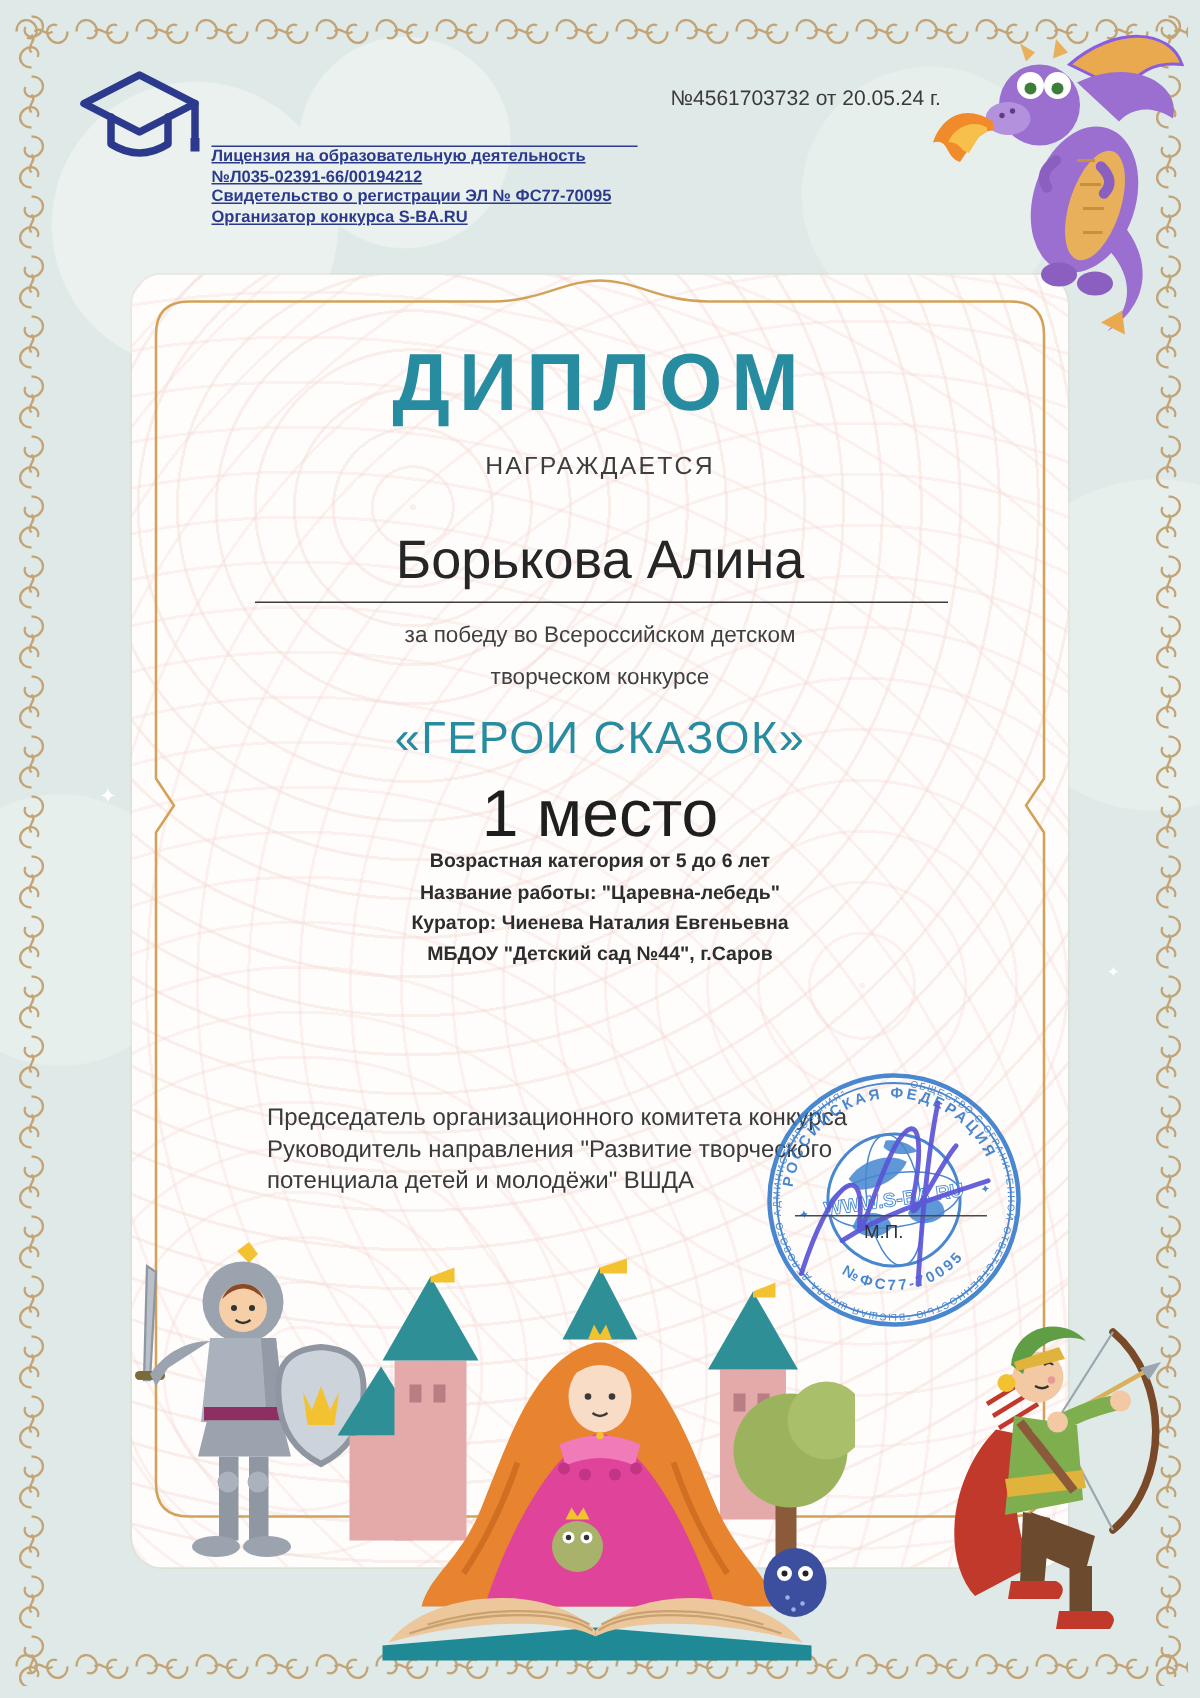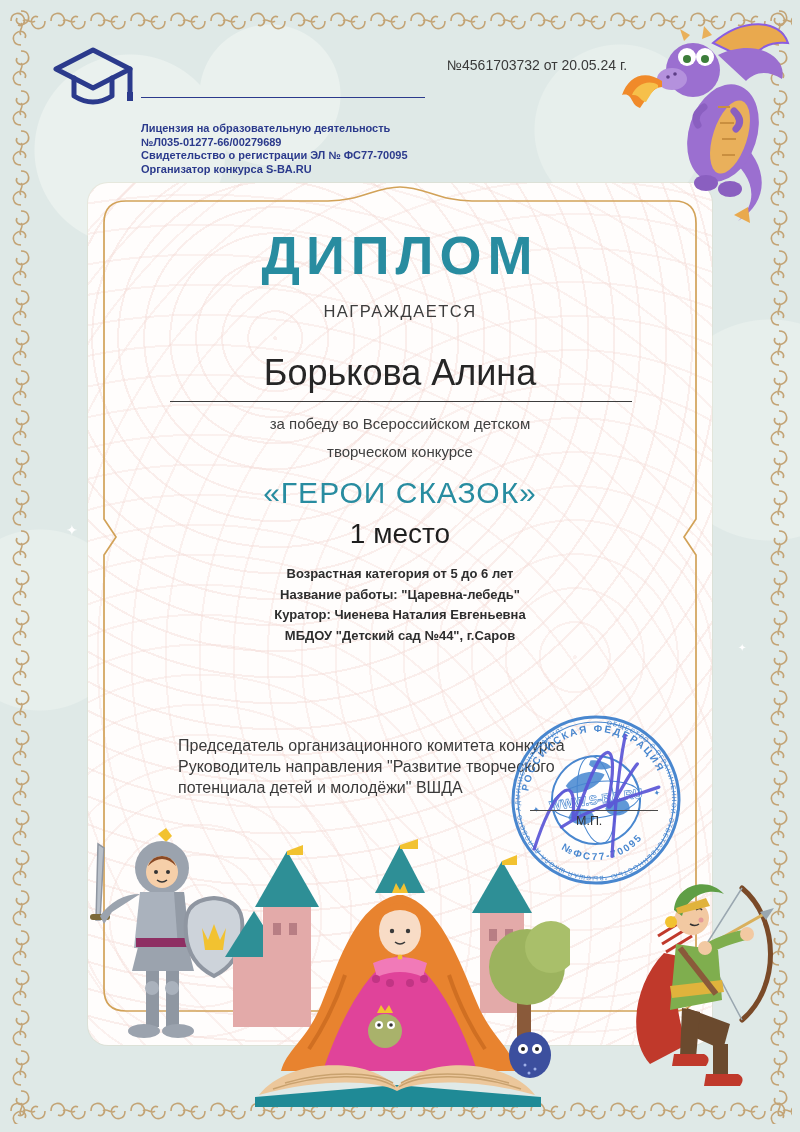--- a/index.html
+++ b/index.html
@@ -18,31 +18,31 @@
     background:
       repeating-radial-gradient(circle at 30% 18%, rgba(243,216,211,.40) 0 2px, rgba(0,0,0,0) 2px 26px),
       repeating-radial-gradient(circle at 78% 55%, rgba(243,216,211,.33) 0 2px, rgba(0,0,0,0) 2px 34px),
       repeating-radial-gradient(circle at 18% 85%, rgba(243,216,211,.33) 0 2px, rgba(0,0,0,0) 2px 30px),
       #fffdfc;
     box-shadow:0 0 0 1px rgba(210,180,130,.15);}
   .goldline{position:absolute;left:88px;top:183px;}
   
   .org-name{position:absolute;left:141px;top:49px;color:#2b3a8c;font-size:15.5px;font-weight:bold;line-height:20px;letter-spacing:.3px;}
   .org-divider{position:absolute;left:141px;top:97px;width:284px;height:0;border-top:1.5px solid #2b3a8c;}
-  .license{position:absolute;left:141px;top:122px;color:#2b3a8c;font-size:11px;font-weight:bold;line-height:13.5px;}
+  .license{position:absolute;left:141px;top:98px;color:#2b3a8c;font-size:11px;font-weight:bold;line-height:13.5px;text-decoration:underline;}
   .doc-number{position:absolute;left:447px;top:57px;color:#3a3a3a;font-size:14px;}
   
   .cwrap{position:absolute;left:88px;width:624px;text-align:center;}
   .title{top:224px;color:#288ca0;font-size:54px;font-weight:bold;letter-spacing:6px;}
   .awarded{top:302px;color:#3d3d3d;font-size:16.5px;font-weight:500;letter-spacing:1.5px;}
   .recipient{top:352px;color:#262626;font-size:36px;}
   .name-underline{position:absolute;left:170px;top:401px;width:462px;height:0;border-top:1.5px solid #3c3c3c;}
   .reason{top:410px;color:#404040;font-size:15px;line-height:28px;}
   .contest{top:476px;color:#288ca0;font-size:30px;font-weight:normal;letter-spacing:1px;}
-  .place{top:518px;color:#1e1e1e;font-size:28px;font-weight:500;}
+  .place{top:518px;color:#1e1e1e;font-size:44px;font-weight:500;}
   .details{top:564px;color:#2d2d2d;font-size:13px;font-weight:700;line-height:20.5px;}
   .signblock{position:absolute;left:178px;top:735px;width:430px;color:#3a3a3a;font-size:16px;line-height:21px;text-align:left;}
   .signname{margin-top:9px;}
   .stamp{position:absolute;left:508px;top:712px;width:176px;height:176px;transform:rotate(-8deg);}
   .mp-line{position:absolute;left:530px;top:810px;width:128px;height:0;border-top:1.5px solid #4a4a4a;}
   .mp-label{position:absolute;left:576px;top:814px;color:#333;font-size:12.5px;}
   .star{position:absolute;color:#ffffff;font-size:14px;}
   .illu{position:absolute;}
 </style>
 </head>
@@ -92,21 +92,21 @@
     <g fill="none" stroke="#2b3a8c" stroke-width="5" stroke-linejoin="round" stroke-linecap="round">
       <polygon points="41,8 78,27 41,46 4,27"></polygon>
       <path d="M22,36 L22,54 Q41,66 60,54 L60,36"></path>
       <path d="M78,27 L78,50"></path>
       <rect x="75" y="50" width="6" height="9" fill="#2b3a8c" stroke="none"></rect>
     </g>
   </svg>
   <div class="org-divider"></div>
   <div class="license">
     <div>Лицензия на образовательную деятельность</div>
-    <div>№Л035-01277-66/00279689</div>
+    <div>№Л035-02391-66/00194212</div>
     <div>Свидетельство о регистрации ЭЛ № ФС77-70095</div>
     <div>Организатор конкурса S-BA.RU</div>
   </div>
   <div class="doc-number">№4561703732 от 20.05.24 г.</div>
 
   <div class="cwrap title">ДИПЛОМ</div>
   <div class="cwrap awarded">НАГРАЖДАЕТСЯ</div>
   <div class="cwrap recipient">Борькова Алина</div>
   <div class="name-underline"></div>
   <div class="cwrap reason">

